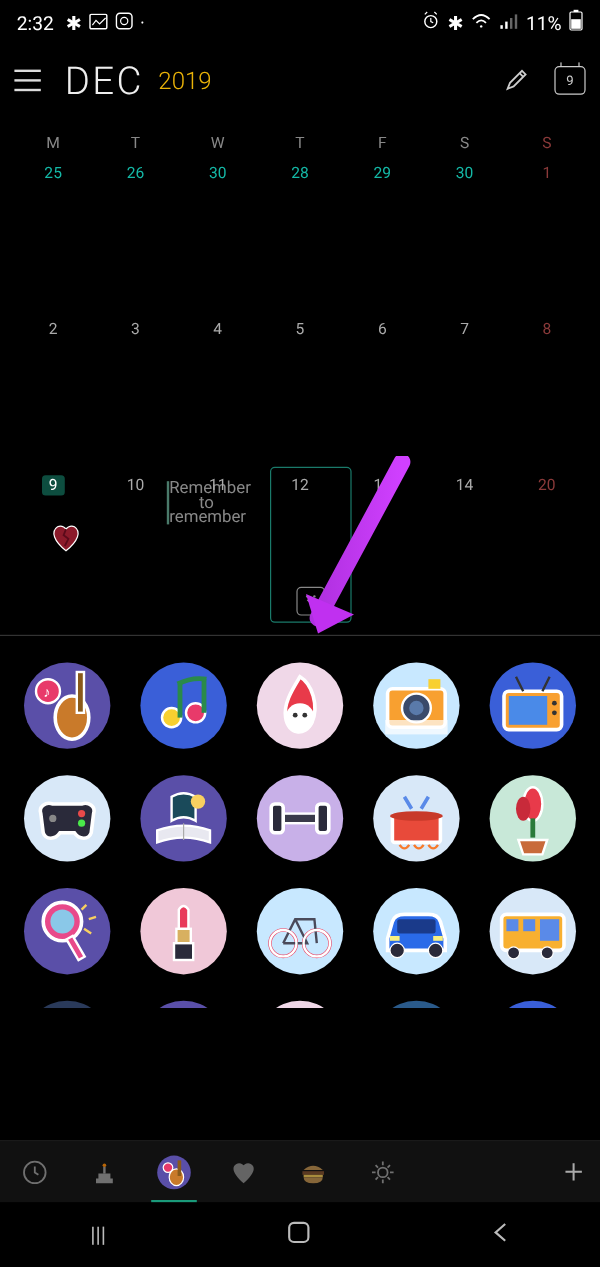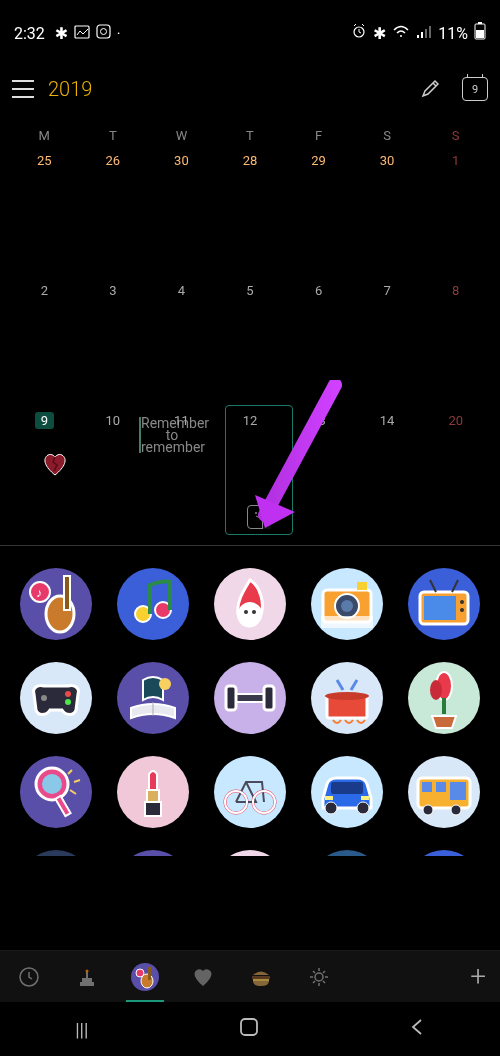--- a/index.html
+++ b/index.html
@@ -1,37 +1,37 @@
 <!DOCTYPE html>
 <html><head>
 <meta charset="utf-8">
 <style>
 *{margin:0;padding:0;box-sizing:border-box}
 body{width:500px;height:1056px;background:#000;font-family:-apple-system,Roboto,sans-serif;color:#bbb;overflow:hidden;position:relative}
-.status-bar{display:flex;justify-content:space-between;align-items:center;padding:22px 14px;font-size:16px;color:#fff}
+.status-bar{display:flex;justify-content:space-between;align-items:center;padding:8px 14px;font-size:16px;color:#fff}
 .status-left,.status-right{display:flex;align-items:center;gap:6px}
 .status-left .time{font-weight:400;margin-right:4px}
 .ico{display:inline-block}
 .header{display:flex;align-items:center;padding:10px 12px 14px;gap:18px}
 .hbg{width:24px;height:18px;display:flex;flex-direction:column;justify-content:space-between}
 .hbg span{height:2px;background:#ddd;width:22px}
 .month{font-size:32px;color:#eee;font-weight:300;letter-spacing:2px}
 .year{font-size:20px;color:#eab308;font-weight:300;margin-left:-6px}
 .hspacer{flex:1}
 .pencil,.calico{width:26px;height:26px;display:flex;align-items:center;justify-content:center}
 .calbox{border:1.5px solid #ccc;border-radius:4px;width:26px;height:24px;position:relative;display:flex;align-items:center;justify-content:center;font-size:11px;color:#ccc}
 .calbox:before{content:"";position:absolute;top:-4px;left:4px;right:4px;height:3px;border-left:1.5px solid #ccc;border-right:1.5px solid #ccc}
 .calendar{padding:6px 10px 0}
 .dowrow,.drow{display:grid;grid-template-columns:repeat(7,1fr);text-align:center}
 .dowrow div{font-size:13px;color:#888;padding:6px 0}
 .dowrow div.sun{color:#8b3a3a}
 .drow{position:relative;min-height:130px;align-content:start}
 .drow.short{min-height:28px}
 .dcell{font-size:13px;padding:4px 0 0;color:#aaa;position:relative;z-index:2}
-.dcell.dim{color:#fdba74}
+.dcell.dim{color:#14b8a6}
 .dcell.sun{color:#8b3a3a}
 .dcell.today span{background:#0d4d3f;color:#fff;border-radius:3px;padding:1px 6px}
 .event-note{position:absolute;left:129px;top:8px;font-size:14px;color:#888;border-left:2px solid #4a7a6a;padding-left:0;line-height:12px;width:64px}
 .heart{position:absolute;left:30px;top:40px;width:30px;height:30px}
 .daysel{position:absolute;left:215px;top:-4px;width:68px;height:130px;border:1px solid #1a7a6a;border-radius:4px;z-index:1}
 .stkplace{position:absolute;left:237px;top:96px;width:24px;height:24px;border:1.5px solid #888;border-radius:4px;z-index:3;display:flex;align-items:flex-start;justify-content:center}
 .stkplace:after{content:"";position:absolute;right:-1px;bottom:-1px;width:8px;height:8px;background:#111;border-top:1.5px solid #888;border-left:1.5px solid #888}
 .arrow{position:absolute;left:250px;top:380px;z-index:5;width:100px;height:160px;pointer-events:none}
 .divider{height:1px;background:#333;margin-top:6px}
 .stickers{padding:20px 14px 0;display:grid;grid-template-columns:repeat(5,1fr);gap:18px 12px;height:310px;overflow:hidden}
@@ -86,20 +86,21 @@
         </svg></span>
   </div>
 </div>
 
 <div class="header">
   <div class="hbg">
       <span></span>
       <span></span>
       <span></span>
     </div>
+  <span class="month">DEC</span>
   <span class="year">2019</span>
   <div class="hspacer"></div>
   <div class="pencil">
       <svg width="22" height="22">
         <path d="M3 18 L5 13 L15 3 L18 6 L8 16 L3 18 Z M13 5 L16 8" stroke="#ccc" fill="none" stroke-width="1.5"></path>
       </svg>
     </div>
   <div class="calico">
       <div class="calbox">
         <span>9</span>

